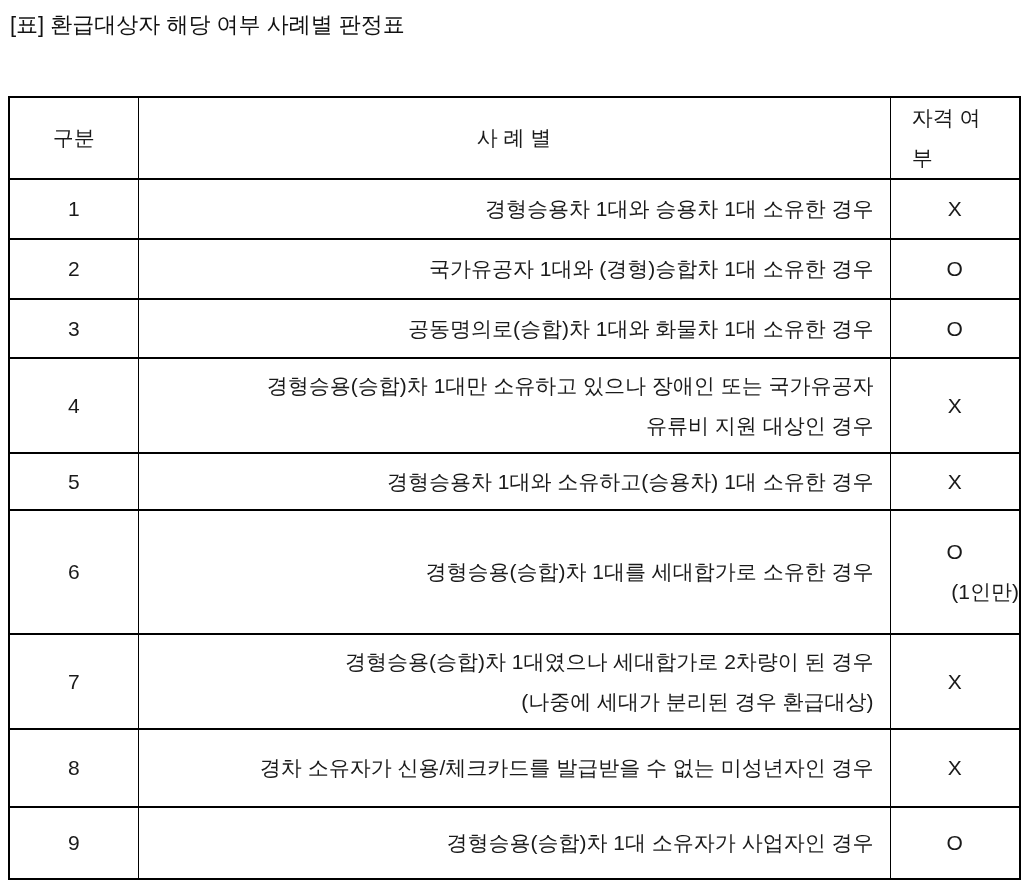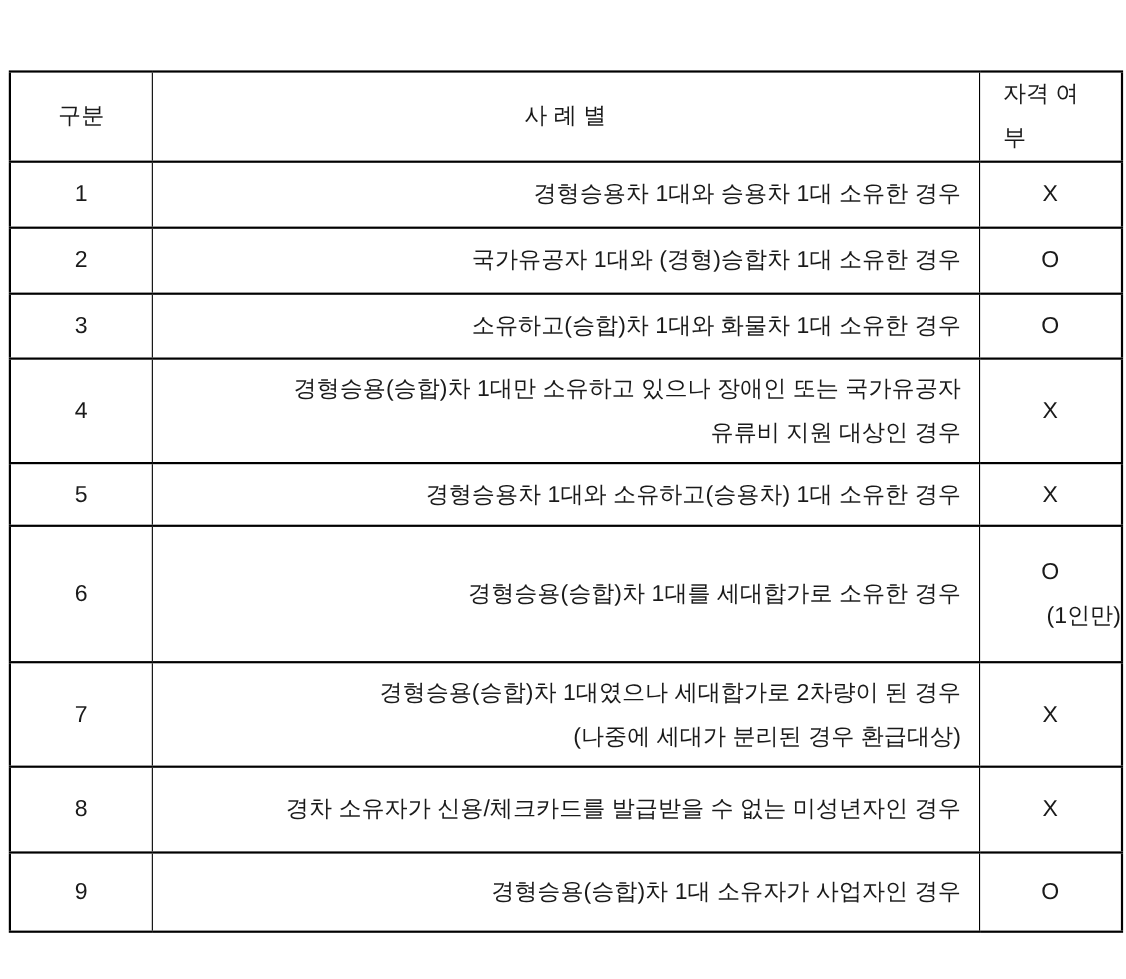--- a/index.html
+++ b/index.html
@@ -70,20 +70,21 @@
     white-space: pre-line;
   }
   td.col-status { text-align: center; padding: 0; }
   .status-mark { display: block; line-height: 40px; }
   .status-note { display: block; line-height: 40px; text-align: right; }
 </style>
 </head>
 <body>
 
 <div class="page">
+  <div class="doc-title">[표] 환급대상자 해당 여부 사례별 판정표</div>
 
   <table class="judgment-table">
     <colgroup>
       <col class="c1">
         <col class="c2">
         <col class="c3">
     </colgroup>
     <thead>
       <tr>
         <th>구분</th>
@@ -107,21 +108,21 @@
     <td class="col-no">2</td>
     <td class="col-case">국가유공자 1대와 (경형)승합차 1대 소유한 경우</td>
     <td class="col-status">
       <span class="status-mark">O</span>
       <span class="status-note"></span>
     </td>
   </tr>
 
   <tr>
     <td class="col-no">3</td>
-    <td class="col-case">소유하고(승합)차 1대와 화물차 1대 소유한 경우</td>
+    <td class="col-case">공동명의로(승합)차 1대와 화물차 1대 소유한 경우</td>
     <td class="col-status">
       <span class="status-mark">O</span>
       <span class="status-note"></span>
     </td>
   </tr>
 
   <tr>
     <td class="col-no">4</td>
     <td class="col-case">경형승용(승합)차 1대만 소유하고 있으나 장애인 또는 국가유공자
 유류비 지원 대상인 경우</td>

